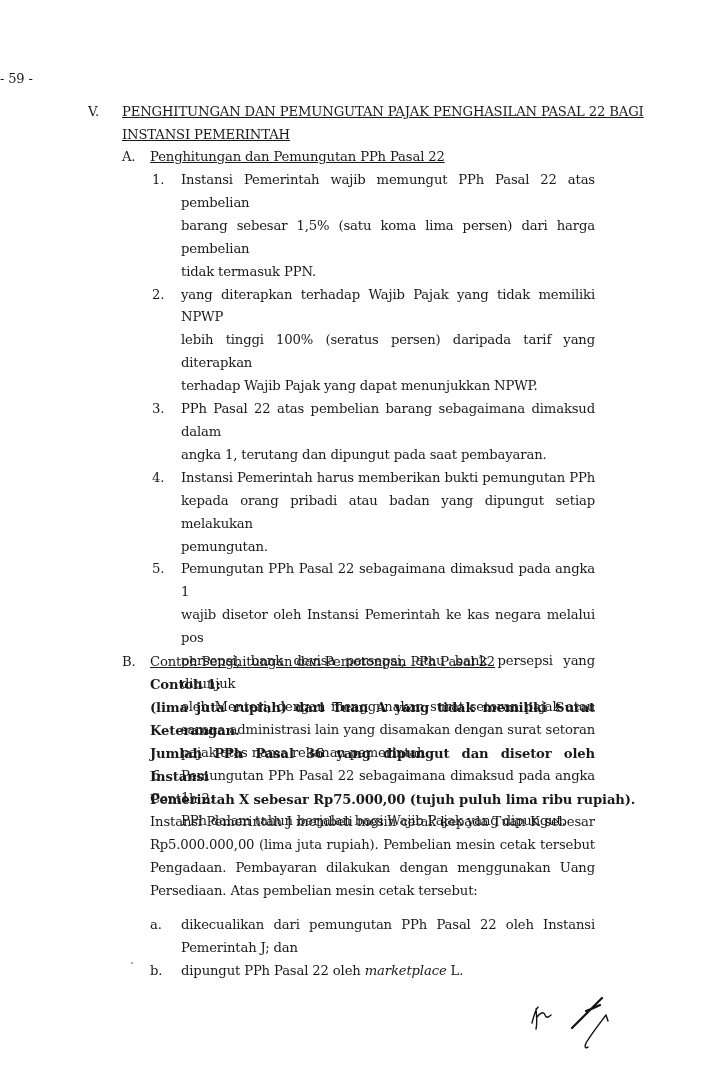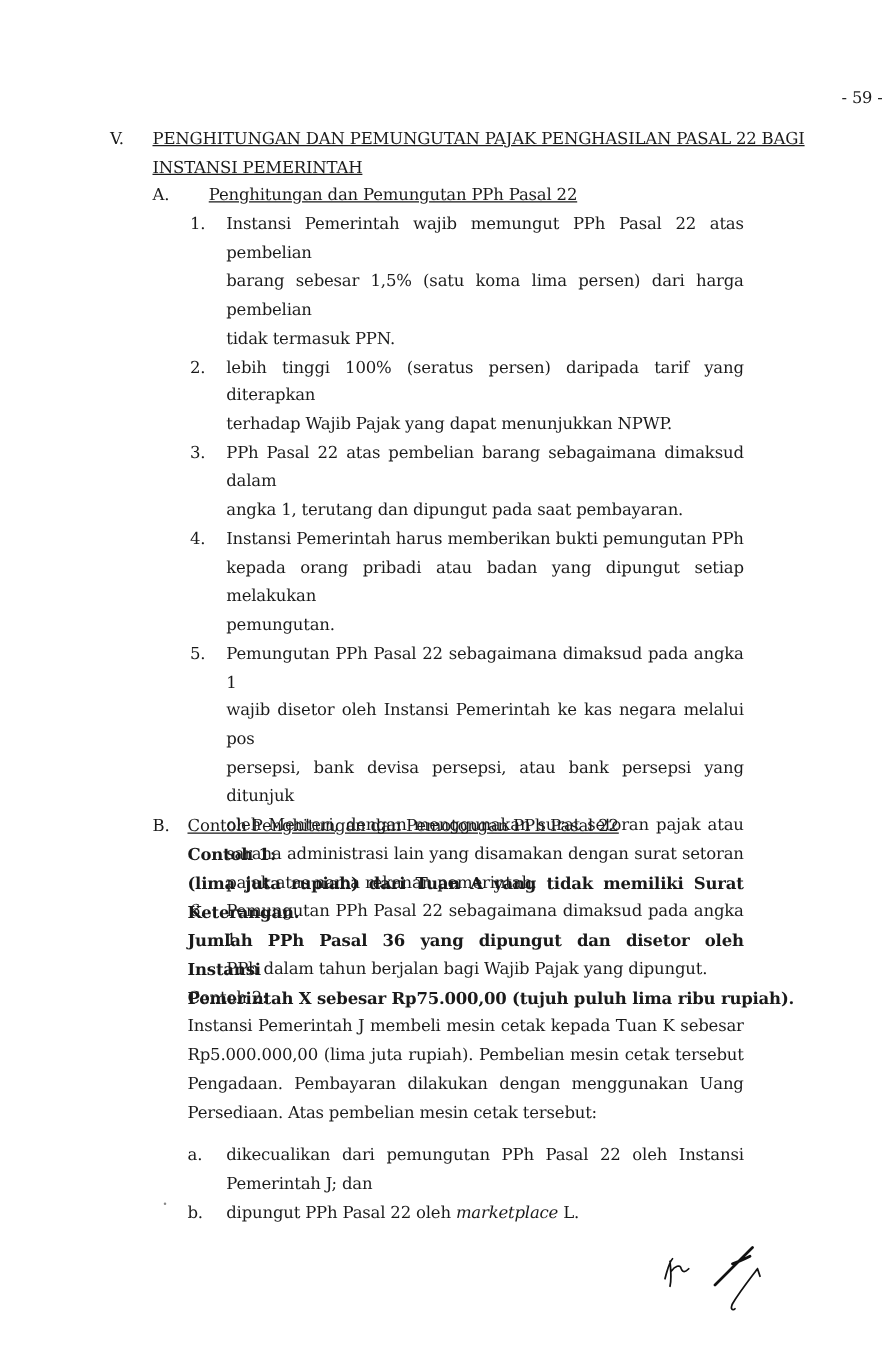--- a/index.html
+++ b/index.html
@@ -1,20 +1,20 @@
 <!DOCTYPE html>
 <html><head>
 <meta charset="utf-8">
 <style>
   html, body { margin: 0; padding: 0; background: #ffffff; }
   body { width: 706px; height: 1080px; position: relative; overflow: hidden;
          font-family: "DejaVu Serif", "Liberation Serif", serif; color: #1a1a1a; }
   .page { position: absolute; left: 0; top: 0; width: 706px; height: 1080px; }
   .txt { font-size: 13.2px; line-height: 22.9px; letter-spacing: -0.15px; }
-  .pageno { position: absolute; top: 68px; left: 0; width: 706px; text-align: right; font-size: 13px; }
+  .pageno { position: absolute; top: 68px; left: 0; width: 706px; text-align: left; font-size: 13px; }
   .block { position: absolute; }
   .row { position: relative; }
   .marker { position: absolute; top: 0; }
   .line { display: block; white-space: nowrap; text-decoration: underline; }
   .jline { display: block; text-align: justify; text-align-last: justify; white-space: normal; }
   .jlast { display: block; text-align: left; white-space: nowrap; }
   em { font-style: italic; }
   .dot { position: absolute; left: 131px; top: 962px; width: 2px; height: 2px; background: #888; border-radius: 1px; }
   .sig { position: absolute; left: 520px; top: 985px; width: 140px; height: 75px; }
 </style>
@@ -28,35 +28,36 @@
   <div class="block txt" style="left:88px; top:101px; width:510px;">
     <span class="marker" style="left:0;">V.</span>
     <div style="margin-left:34px;">
       <span class="line">PENGHITUNGAN DAN PEMUNGUTAN PAJAK PENGHASILAN PASAL 22 BAGI</span>
       <span class="line">INSTANSI PEMERINTAH</span>
     </div>
   </div>
 
   <div class="block txt" style="left:122px; top:146px; width:475px;">
     <span class="marker" style="left:0;">A.</span>
-    <span class="line" style="margin-left:45px;">Penghitungan dan Pemungutan PPh Pasal 22</span>
+    <span class="line" style="margin-left:28px;">Penghitungan dan Pemungutan PPh Pasal 22</span>
   </div>
 
   <div class="block txt" id="list-a" style="left:152px; top:169px; width:443px;">
       <div class="row">
         <span class="marker" style="left: 0px;">1.</span>
         <div style="margin-left: 29px;">
           <span class="jline">Instansi Pemerintah wajib memungut PPh Pasal 22 atas pembelian</span>
           <span class="jline">barang sebesar 1,5% (satu koma lima persen) dari harga pembelian</span>
           <span class="jlast">tidak termasuk PPN.</span>
         </div>
       </div>
       <div class="row">
         <span class="marker" style="left: 0px;">2.</span>
         <div style="margin-left: 29px;">
+          <span class="jline">yang diterapkan terhadap Wajib Pajak yang tidak memiliki NPWP</span>
           <span class="jline">lebih tinggi 100% (seratus persen) daripada tarif yang diterapkan</span>
           <span class="jlast">terhadap Wajib Pajak yang dapat menunjukkan NPWP.</span>
         </div>
       </div>
       <div class="row">
         <span class="marker" style="left: 0px;">3.</span>
         <div style="margin-left: 29px;">
           <span class="jline">PPh Pasal 22 atas pembelian barang sebagaimana dimaksud dalam</span>
           <span class="jlast">angka 1, terutang dan dipungut pada saat pembayaran.</span>
         </div>

